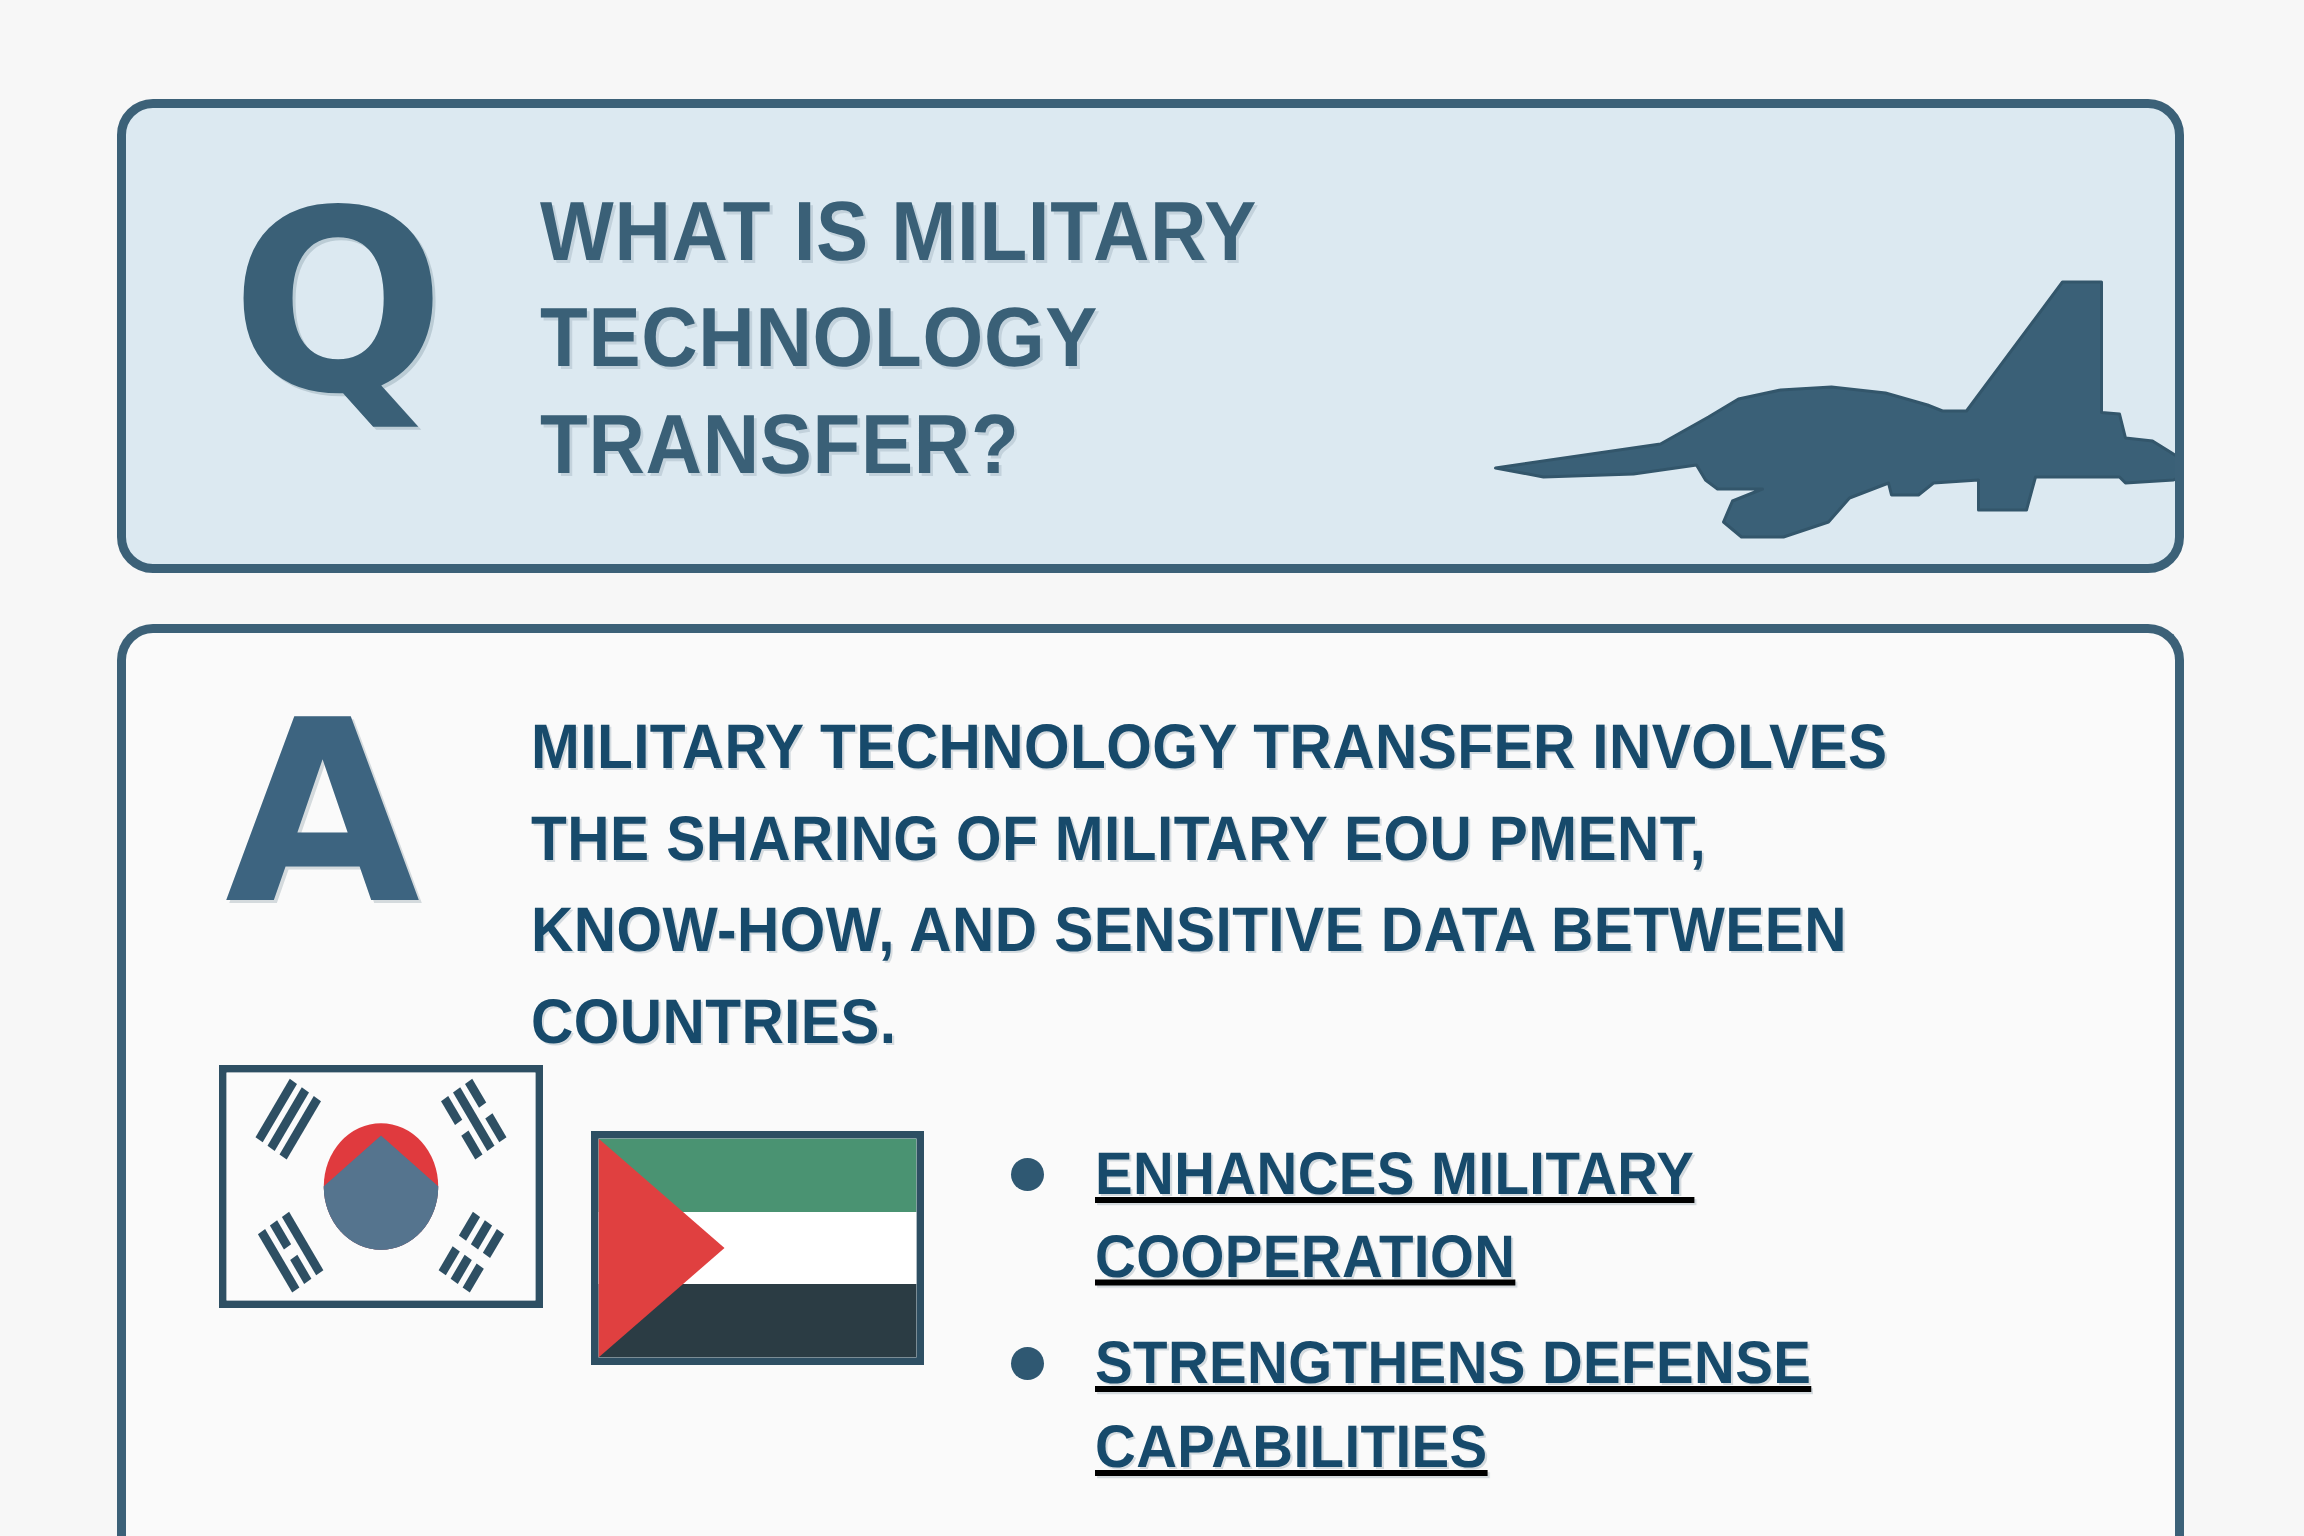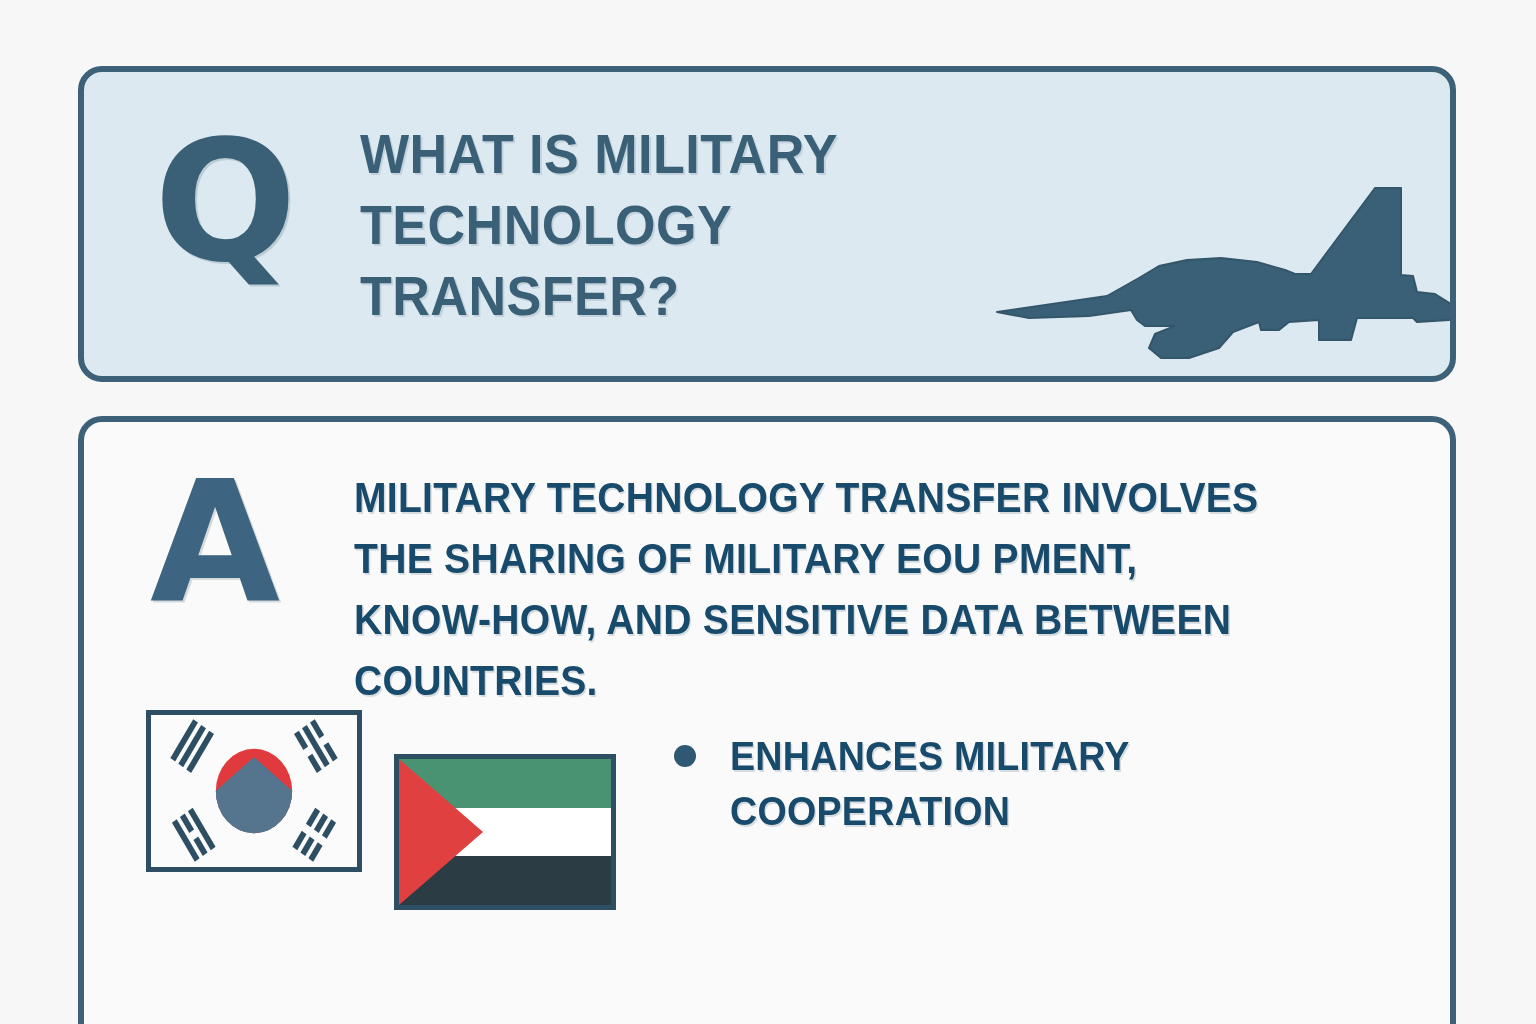--- a/index.html
+++ b/index.html
@@ -135,22 +135,23 @@
     top: 332px;
     width: 222px;
     height: 156px;
     background: #fff;
   }
 
   
   .bullets {
     position: absolute;
     left: 590px;
-    top: 307px;
+    top: 334px;
     width: 640px;
+    text-decoration: underline;
   }
   .bullet {
     display: flex;
     align-items: flex-start;
     margin-bottom: 16px;
   }
   .bullet-dot {
     flex: 0 0 auto;
     width: 22px;
     height: 22px;
@@ -299,16 +300,20 @@
         <rect x="0" y="97" width="212" height="49" fill="#2b3c44"></rect>
         <polygon points="0,0 84,73 0,146" fill="#e04040"></polygon>
       </svg>
     </div>
 
     <ul class="bullets" style="list-style:none;margin:0;padding:0;">
       <li class="bullet">
         <span class="bullet-dot"></span>
         <span class="bullet-text">ENHANCES MILITARY COOPERATION</span>
       </li>
+      <li class="bullet">
+        <span class="bullet-dot"></span>
+        <span class="bullet-text">STRENGTHENS DEFENSE CAPABILITIES</span>
+      </li>
     </ul>
 
   </section>
 </div>
 
 </body></html>

